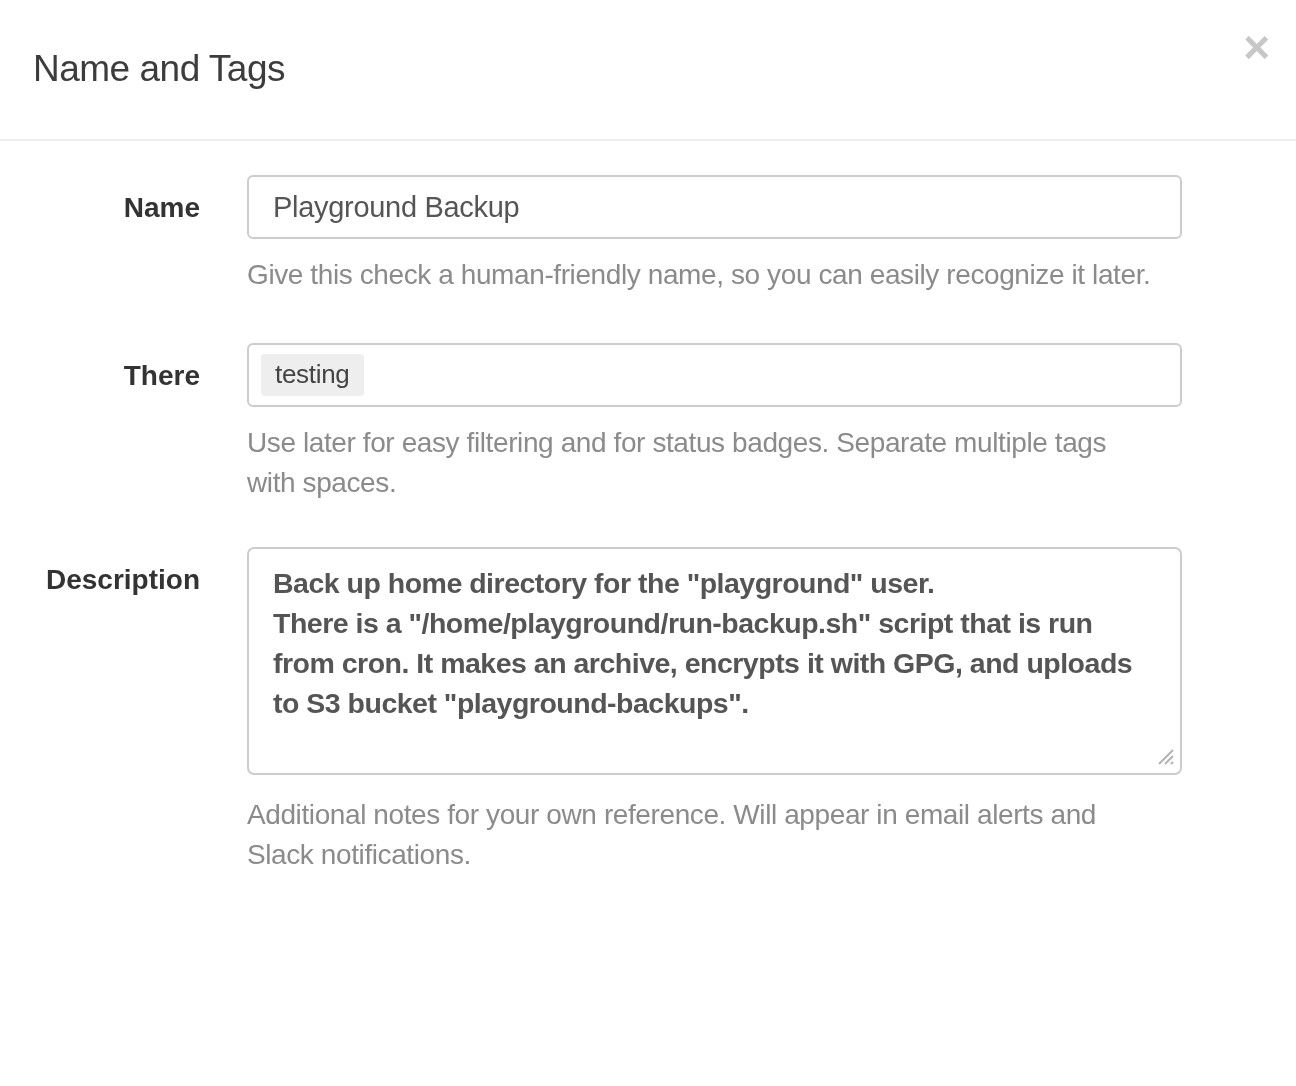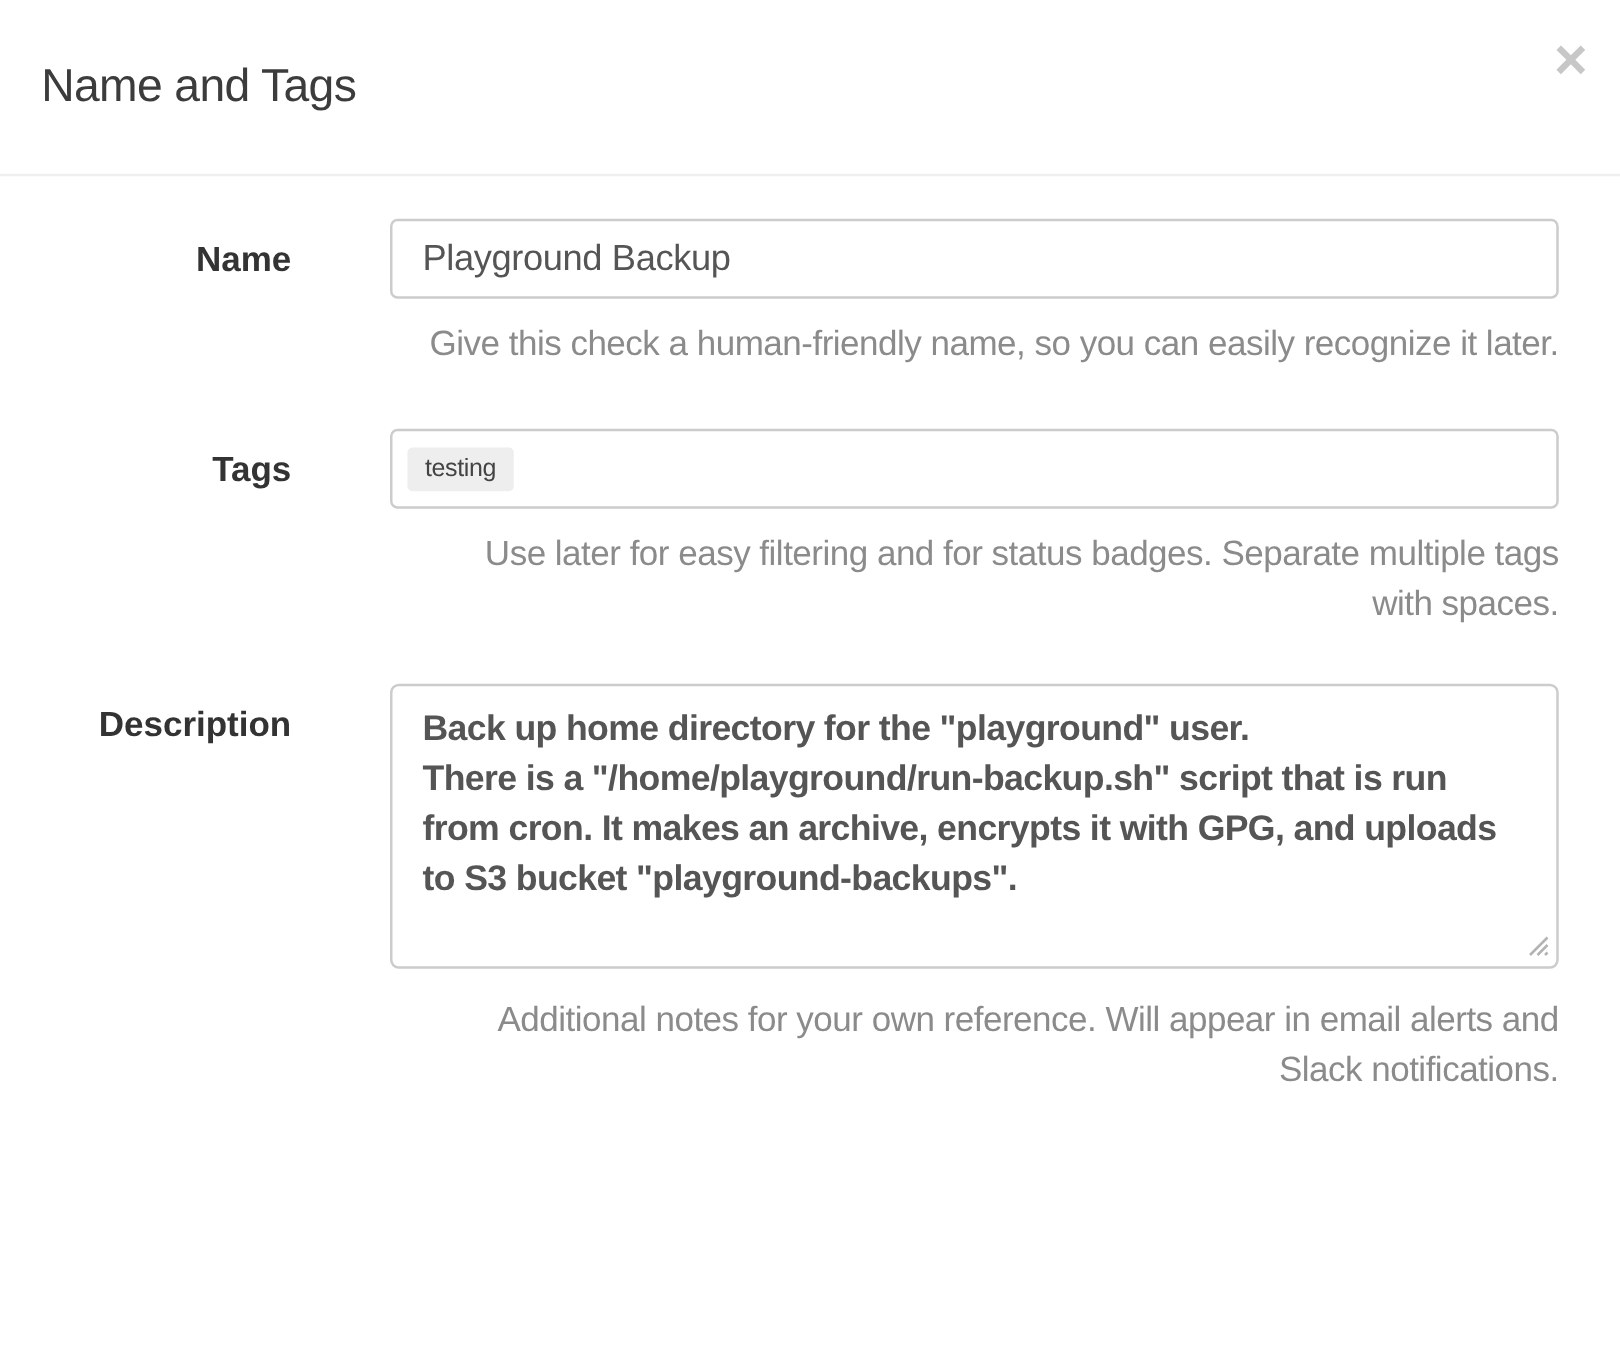--- a/index.html
+++ b/index.html
@@ -47,22 +47,20 @@
     font-family: inherit;
   }
 
   
   .modal-body {
     padding: 34px 0 71px 0;
   }
   .form-row {
     display: flex;
     align-items: flex-start;
-    padding-left: 33px;
-    gap: 32px;
   }
   .label-col {
     flex: 0 0 200px;
     width: 200px;
     text-align: right;
     font-size: 28px;
     font-weight: bold;
     color: #333333;
     padding-top: 18px;
     line-height: 1.1;
@@ -88,21 +86,20 @@
     outline: none;
   }
 
   .help-block {
     margin-top: 16px;
     font-size: 28px;
     color: #8b8b8b;
     line-height: 40px;
     letter-spacing: -0.4px;
     white-space: pre-line;
-    text-align: right;
   }
 
   .row-gap-sm { margin-top: 48px; }
   .row-gap-md { margin-top: 44px; }
 
   
   .tags-box {
     box-sizing: border-box;
     width: 935px;
     height: 64px;
@@ -111,21 +108,21 @@
     background: #ffffff;
     display: flex;
     align-items: center;
     padding: 0 12px;
     cursor: text;
   }
   .tag-token {
     background: #eeeeee;
     border-radius: 4px;
     padding: 7px 14px;
-    font-size: 20px;
+    font-size: 26px;
     color: #444444;
     letter-spacing: -0.3px;
     line-height: 1.05;
   }
 
   
   .textarea-wrap {
     position: relative;
     width: 935px;
   }
@@ -200,21 +197,21 @@
 
     <div class="form-row">
       <label class="label-col">Name</label>
       <div class="field-col">
         <input class="text-input" type="text" value="Playground Backup" style="">
         <div class="help-block">Give this check a human-friendly name, so you can easily recognize it later.</div>
       </div>
     </div>
 
     <div class="form-row row-gap-sm">
-      <label class="label-col">Tags</label>
+      <label class="label-col">There</label>
       <div class="field-col">
         <div class="tags-box">
           <span class="tag-token">testing</span>
         </div>
         <div class="help-block">Use later for easy filtering and for status badges. Separate multiple tags
 with spaces.</div>
       </div>
     </div>
 
     <div class="form-row row-gap-md">

